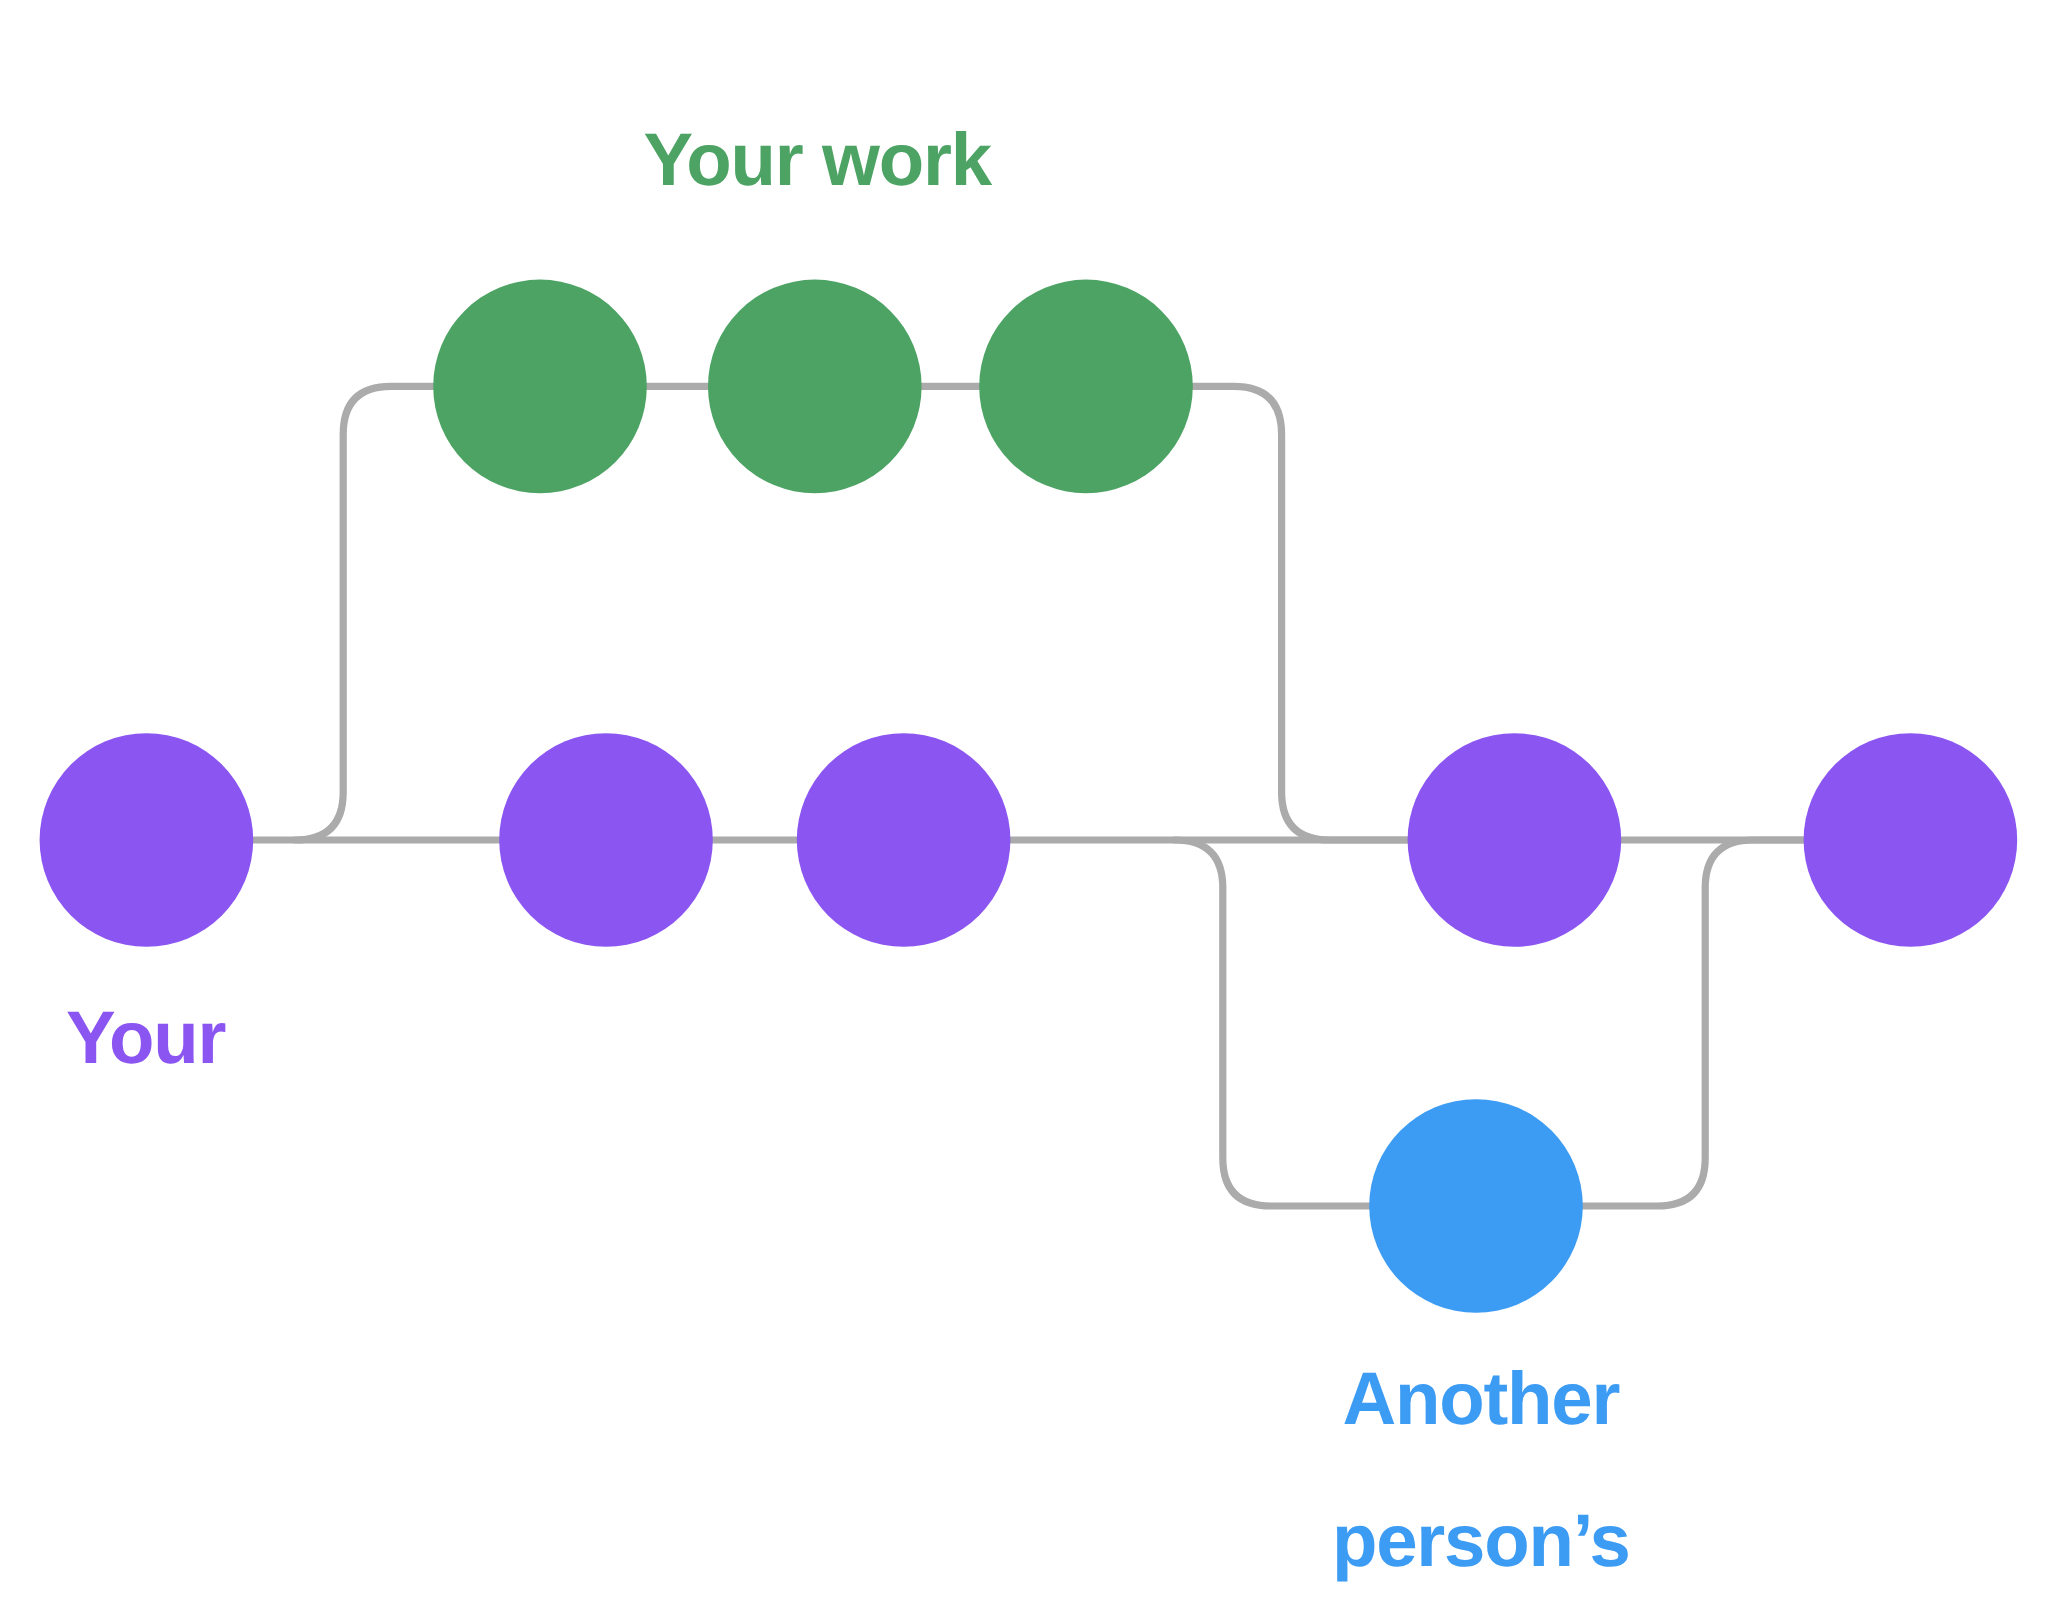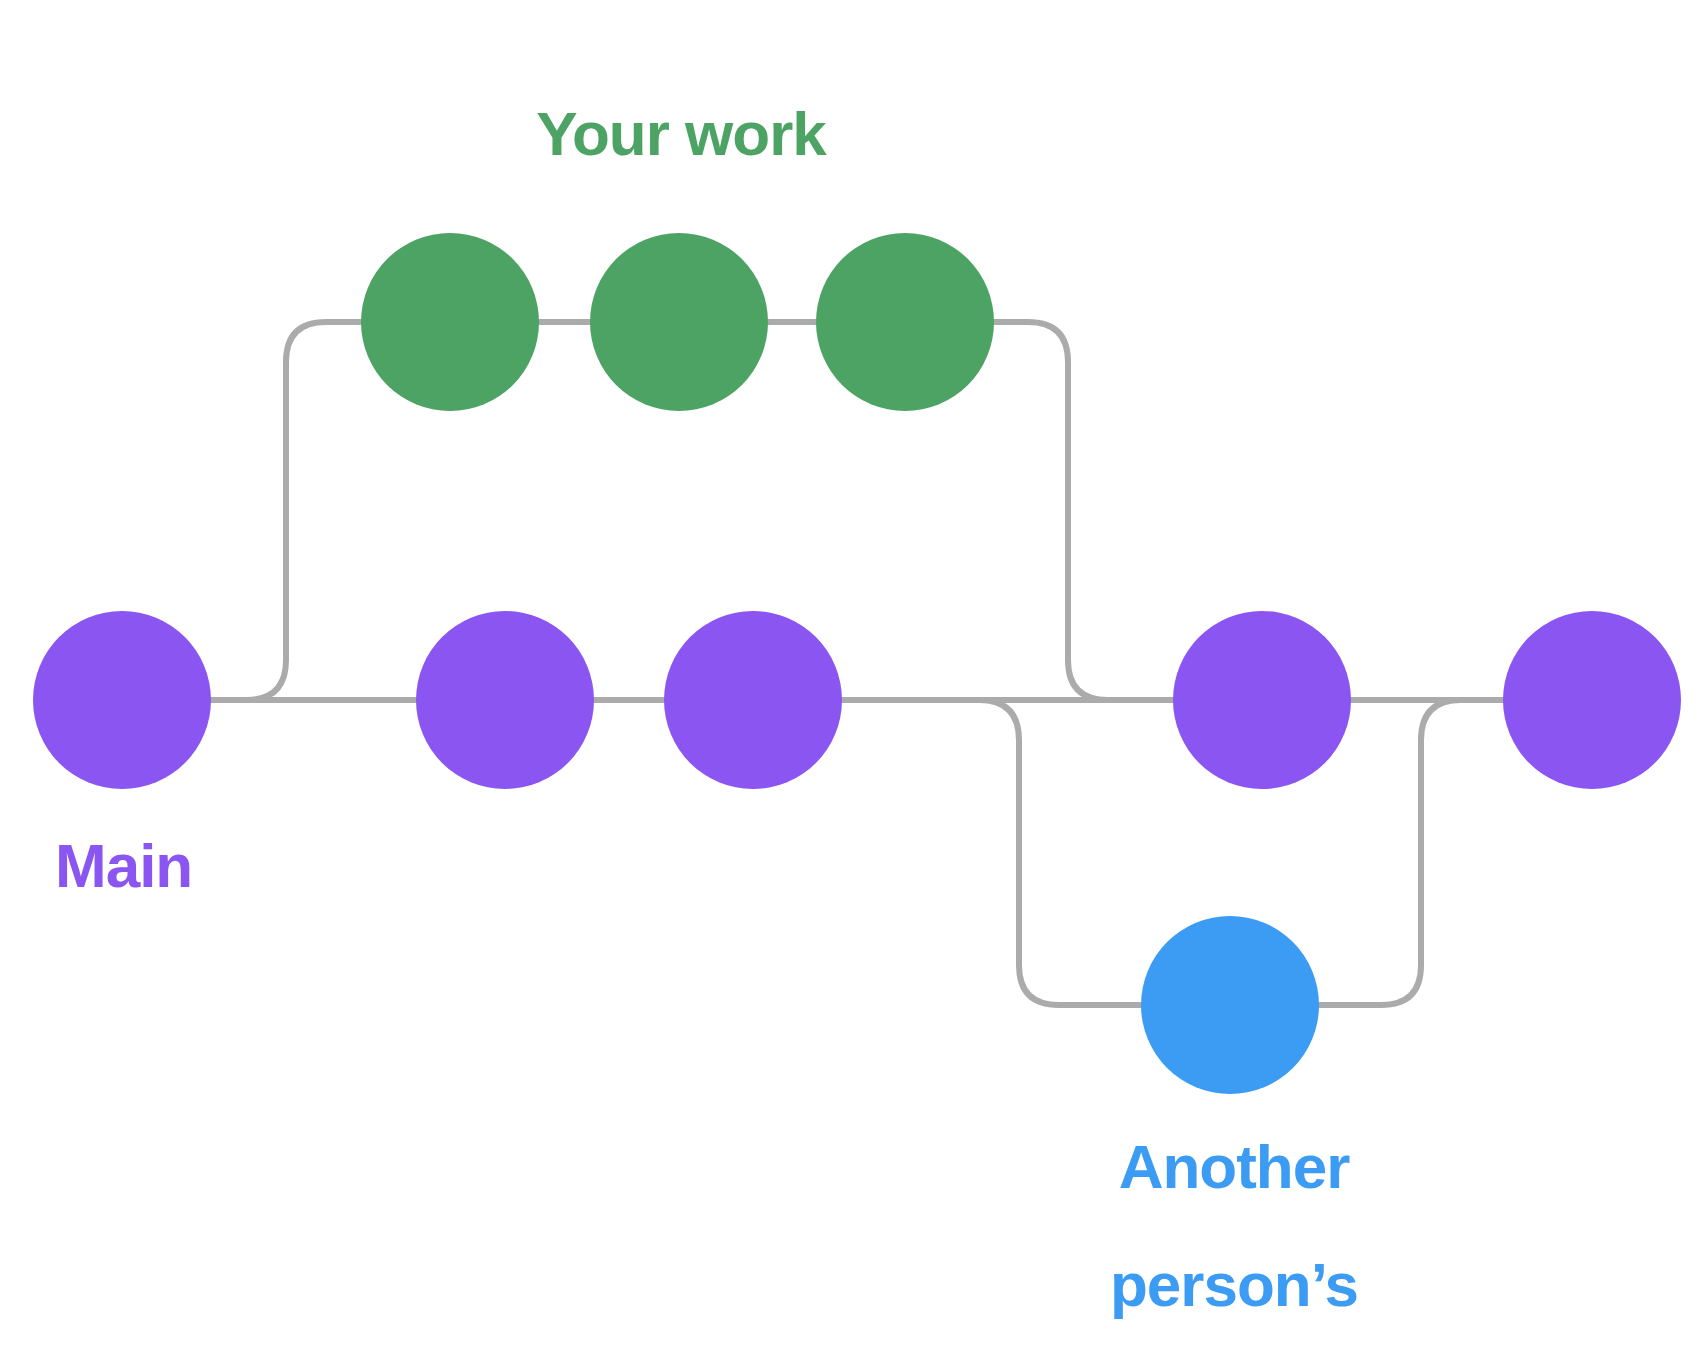--- a/index.html
+++ b/index.html
@@ -61,17 +61,17 @@
       <circle cx="1262" cy="700" r="89" fill="#8B55F2"></circle>
       <circle cx="1592" cy="700" r="89" fill="#8B55F2"></circle>
       <circle cx="450" cy="322" r="89" fill="#4CA364"></circle>
       <circle cx="679" cy="322" r="89" fill="#4CA364"></circle>
       <circle cx="905" cy="322" r="89" fill="#4CA364"></circle>
       <circle cx="1230" cy="1005" r="89" fill="#3C9BF3"></circle>
     </svg>
 
   <div class="branch-label label-your-work" style="color: rgb(76, 163, 100);">Your work</div>
 
-  <div class="branch-label label-main" style="color: rgb(139, 85, 242);">Main</div>
+  <div class="branch-label label-main" style="color: rgb(139, 85, 242);">Your</div>
 
   <div class="branch-label label-another" style="color: rgb(60, 155, 243);">Another person’s
 work</div>
 </div>
 
 </body></html>

